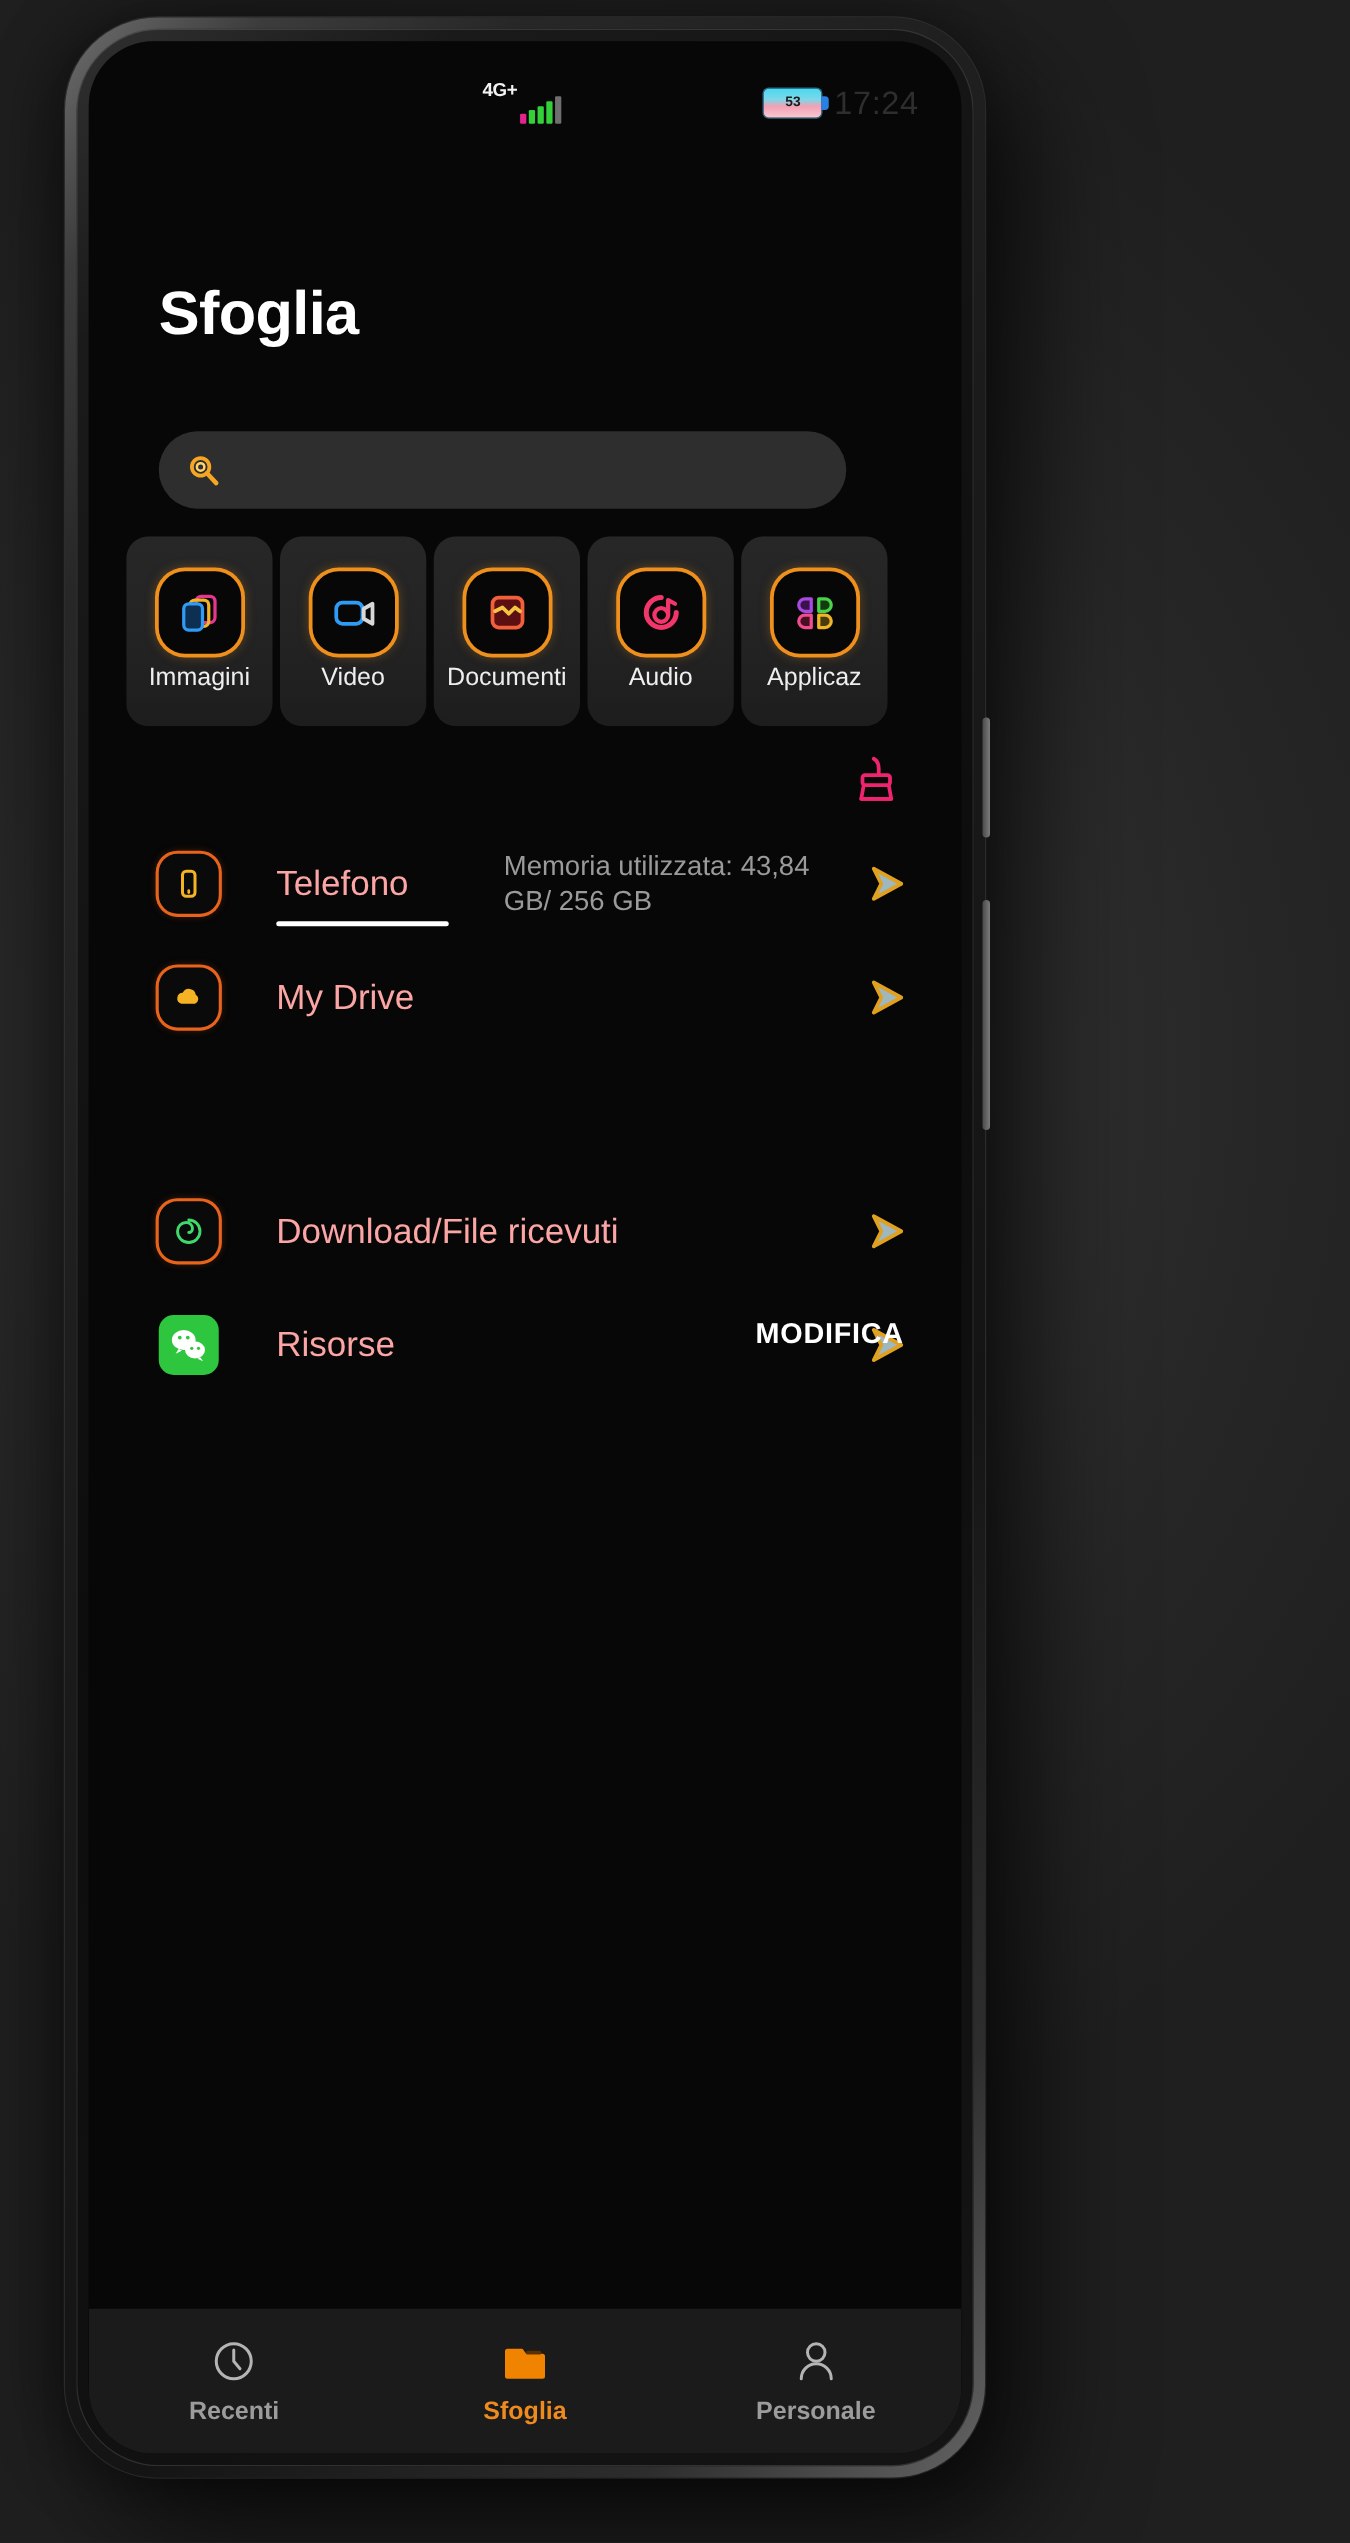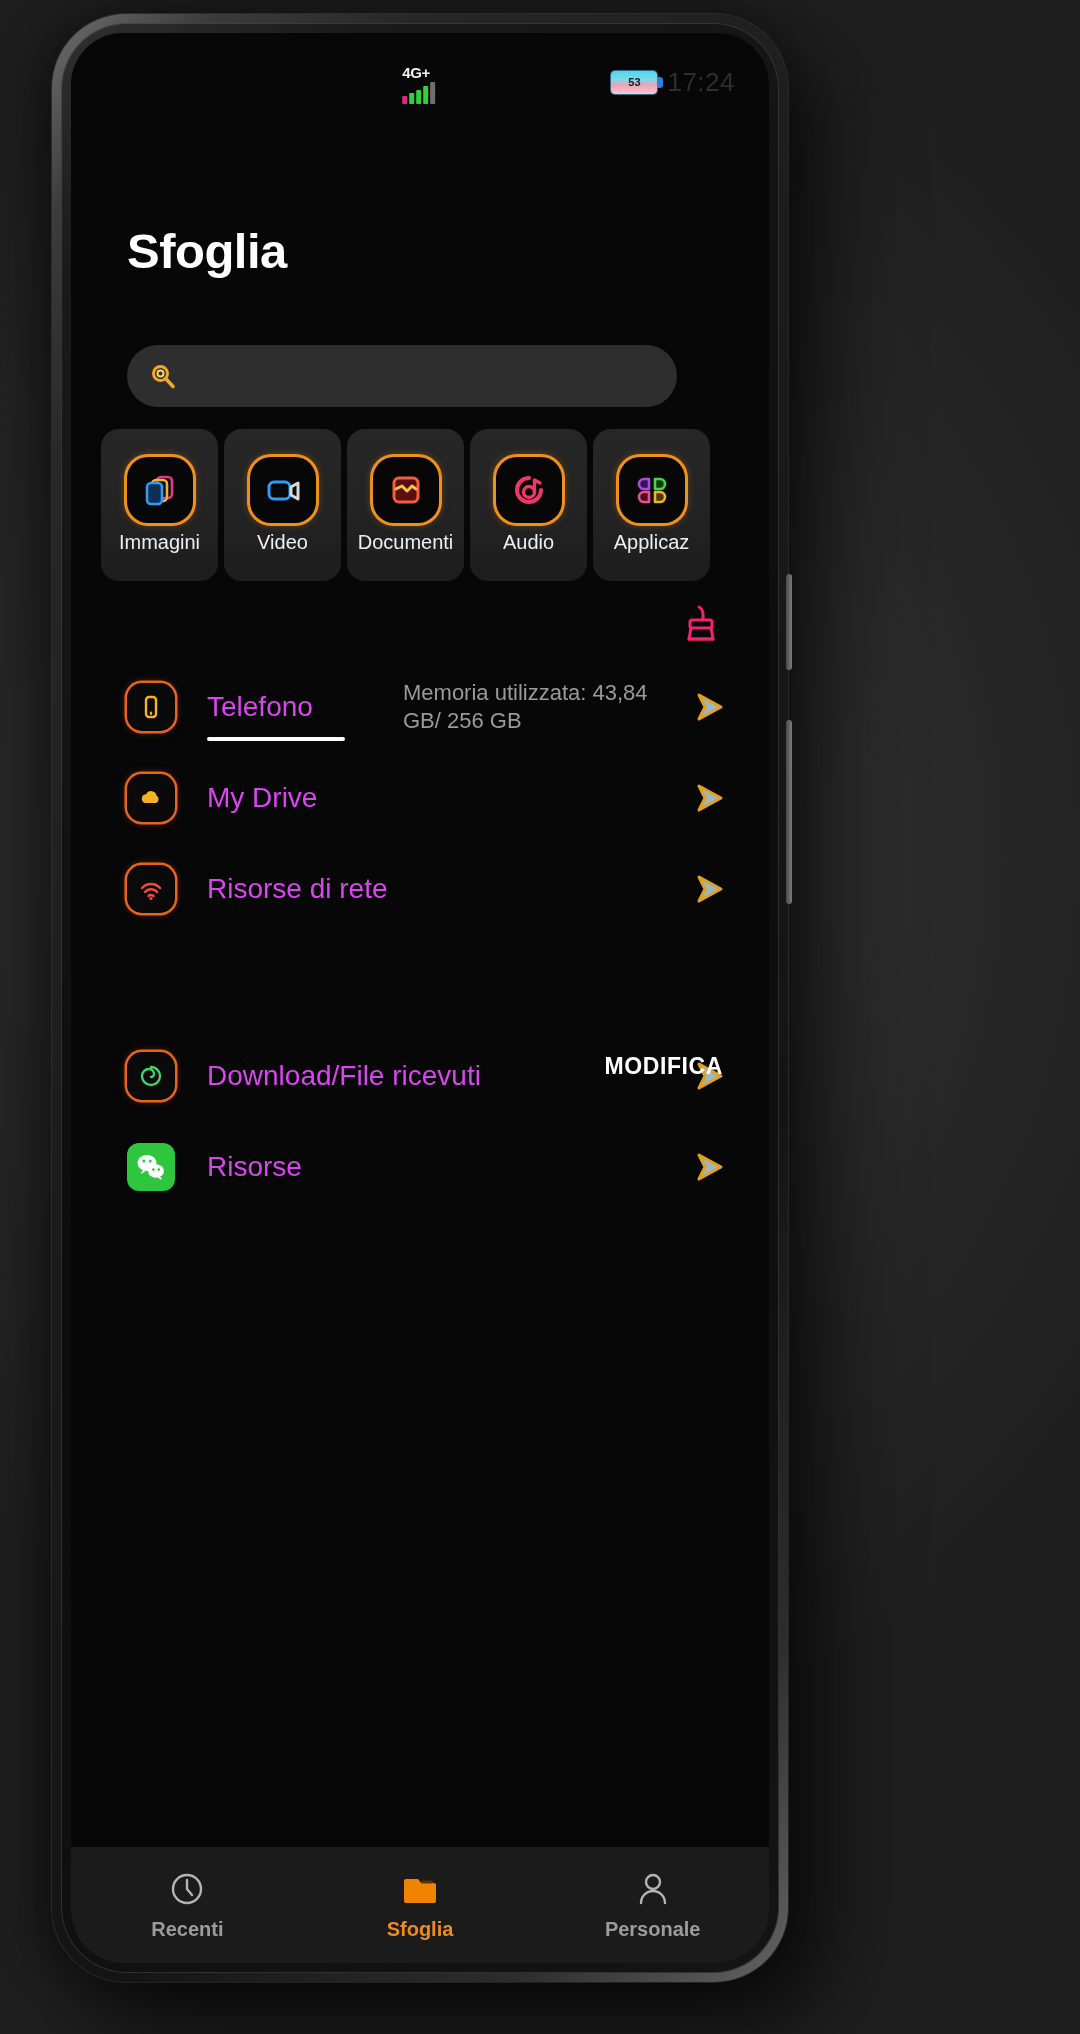--- a/index.html
+++ b/index.html
@@ -68,21 +68,21 @@
     position:absolute; left:0; top:0; right:0; bottom:0;
     background:#070707;
   }
 
   
   .statusbar{
     position:absolute; left:0; right:0; top:30px; height:44px;
   }
   .sb-signal{
     position:absolute; left:50%; transform:translateX(-54%);
-    top:2px; display:flex; align-items:flex-end; gap:2px; height:34px;flex-direction:column;
+    top:2px; display:flex; align-items:flex-end; gap:2px; height:34px;
   }
   .sb-4g{
     font-size:15px; font-weight:bold; color:#f2f2f2; line-height:1;
     align-self:flex-start; margin-bottom:0; letter-spacing:-.3px;
   }
   .bars{ display:flex; align-items:flex-end; gap:2px; height:22px; }
   .bars i{ display:block; width:5px; border-radius:1px; }
   .b1{height:8px;  background:#e0248c;}
   .b2{height:11px; background:#32d13a;}
   .b3{height:14px; background:#32d13a;}
@@ -153,21 +153,21 @@
     position:relative; height:91px; display:flex; align-items:center;
     padding:0 42px 0 56px;
   }
   .row .ico{
     width:48px; height:48px; border-radius:15px; background:#0a0a0a;
     box-shadow:0 0 0 2.5px #e8631b, 0 0 8px rgba(232,99,27,.5);
     display:flex; align-items:center; justify-content:center; flex:0 0 48px;
   }
   .row .ico.plain{ box-shadow:none; background:transparent; border-radius:12px; overflow:hidden; }
   .row .name{
-    margin-left:32px; font-size:28px; color:#d946ef; white-space:nowrap;
+    margin-left:46px; font-size:28px; color:#fca5a5; white-space:nowrap;
   }
   .row .name.active{ position:relative; }
   .row .name.active:after{
     content:""; position:absolute; left:0; right:-32px; bottom:-18px;
     height:4px; background:#ffffff; border-radius:2px;
   }
   .row .meta{
     margin-left:auto; font-size:22px; color:#9a9a9a; text-align:left;
     line-height:1.25; max-width:290px; padding-right:16px;
   }
@@ -328,35 +328,20 @@
                 <path d="M7 18 a4.5 4.5 0 0 1 1.2 -8.8 a5.5 5.5 0 0 1 10.4 1.6 a4 4 0 0 1 -0.6 7.2 Z" fill="#f5b324"></path>
               </svg>
             </div>
             <div class="name">My Drive</div>
             <svg class="chev" viewBox="0 0 34 30">
               <path d="M6 3 L28 15 L6 27 L12 15 Z" fill="#9fb7bf"></path>
               <path d="M6 3 L28 15 L6 27 L12 15 Z" fill="none" stroke="#e0a020" stroke-width="3" stroke-linejoin="round"></path>
             </svg>
           </div>
 
-          <div class="row">
-            <div class="ico">
-              <svg width="26" height="26" viewBox="0 0 26 26">
-                <path d="M4 12 a12 12 0 0 1 18 0" fill="none" stroke="#ef4b3c" stroke-width="2.4" stroke-linecap="round"></path>
-                <path d="M7 16 a8 8 0 0 1 12 0" fill="none" stroke="#ef4b3c" stroke-width="2.4" stroke-linecap="round"></path>
-                <path d="M10.5 20 a4 4 0 0 1 5 0" fill="none" stroke="#ef4b3c" stroke-width="2.4" stroke-linecap="round"></path>
-                <circle cx="13" cy="22.5" r="1.6" fill="#ef4b3c"></circle>
-              </svg>
-            </div>
-            <div class="name">Risorse di rete</div>
-            <svg class="chev" viewBox="0 0 34 30">
-              <path d="M6 3 L28 15 L6 27 L12 15 Z" fill="#9fb7bf"></path>
-              <path d="M6 3 L28 15 L6 27 L12 15 Z" fill="none" stroke="#e0a020" stroke-width="3" stroke-linejoin="round"></path>
-            </svg>
-          </div>
 
 
           <div style="height:96px"></div>
 
           <div class="row">
             <div class="ico">
               <svg width="26" height="26" viewBox="0 0 26 26">
                 <path d="M13 4 a9 9 0 1 1 -9 9 a7 7 0 0 1 7 -7 a5 5 0 0 1 5 5 a3 3 0 0 1 -3 3" fill="none" stroke="#3fd96b" stroke-width="2.3" stroke-linecap="round"></path>
               </svg>
             </div>

